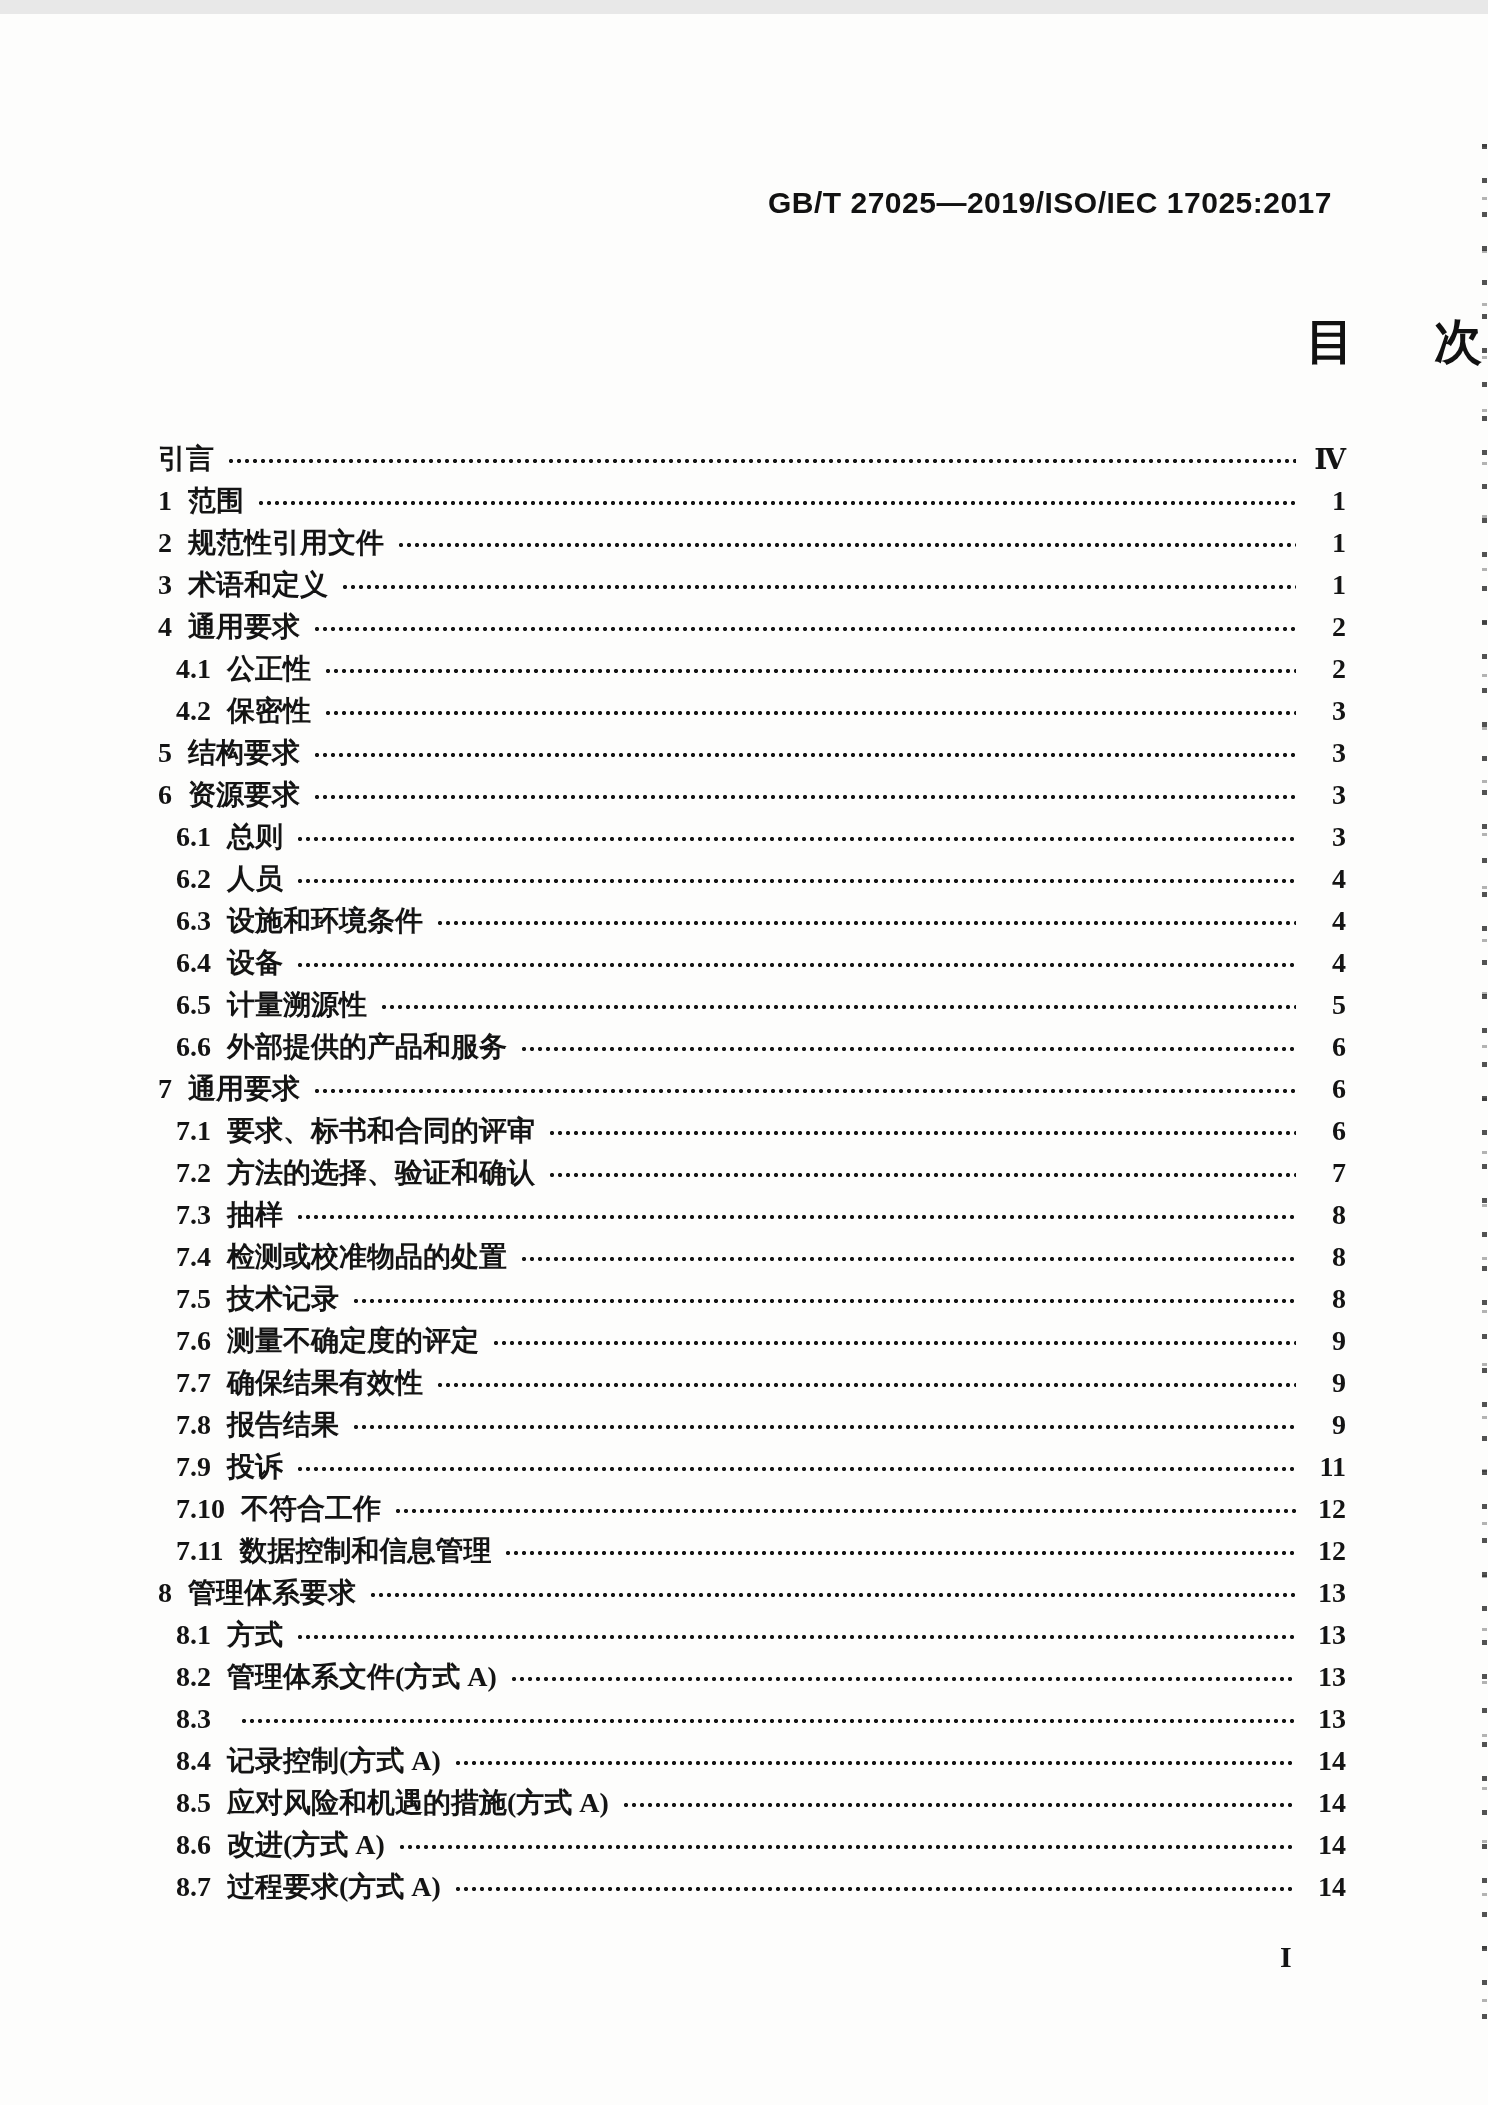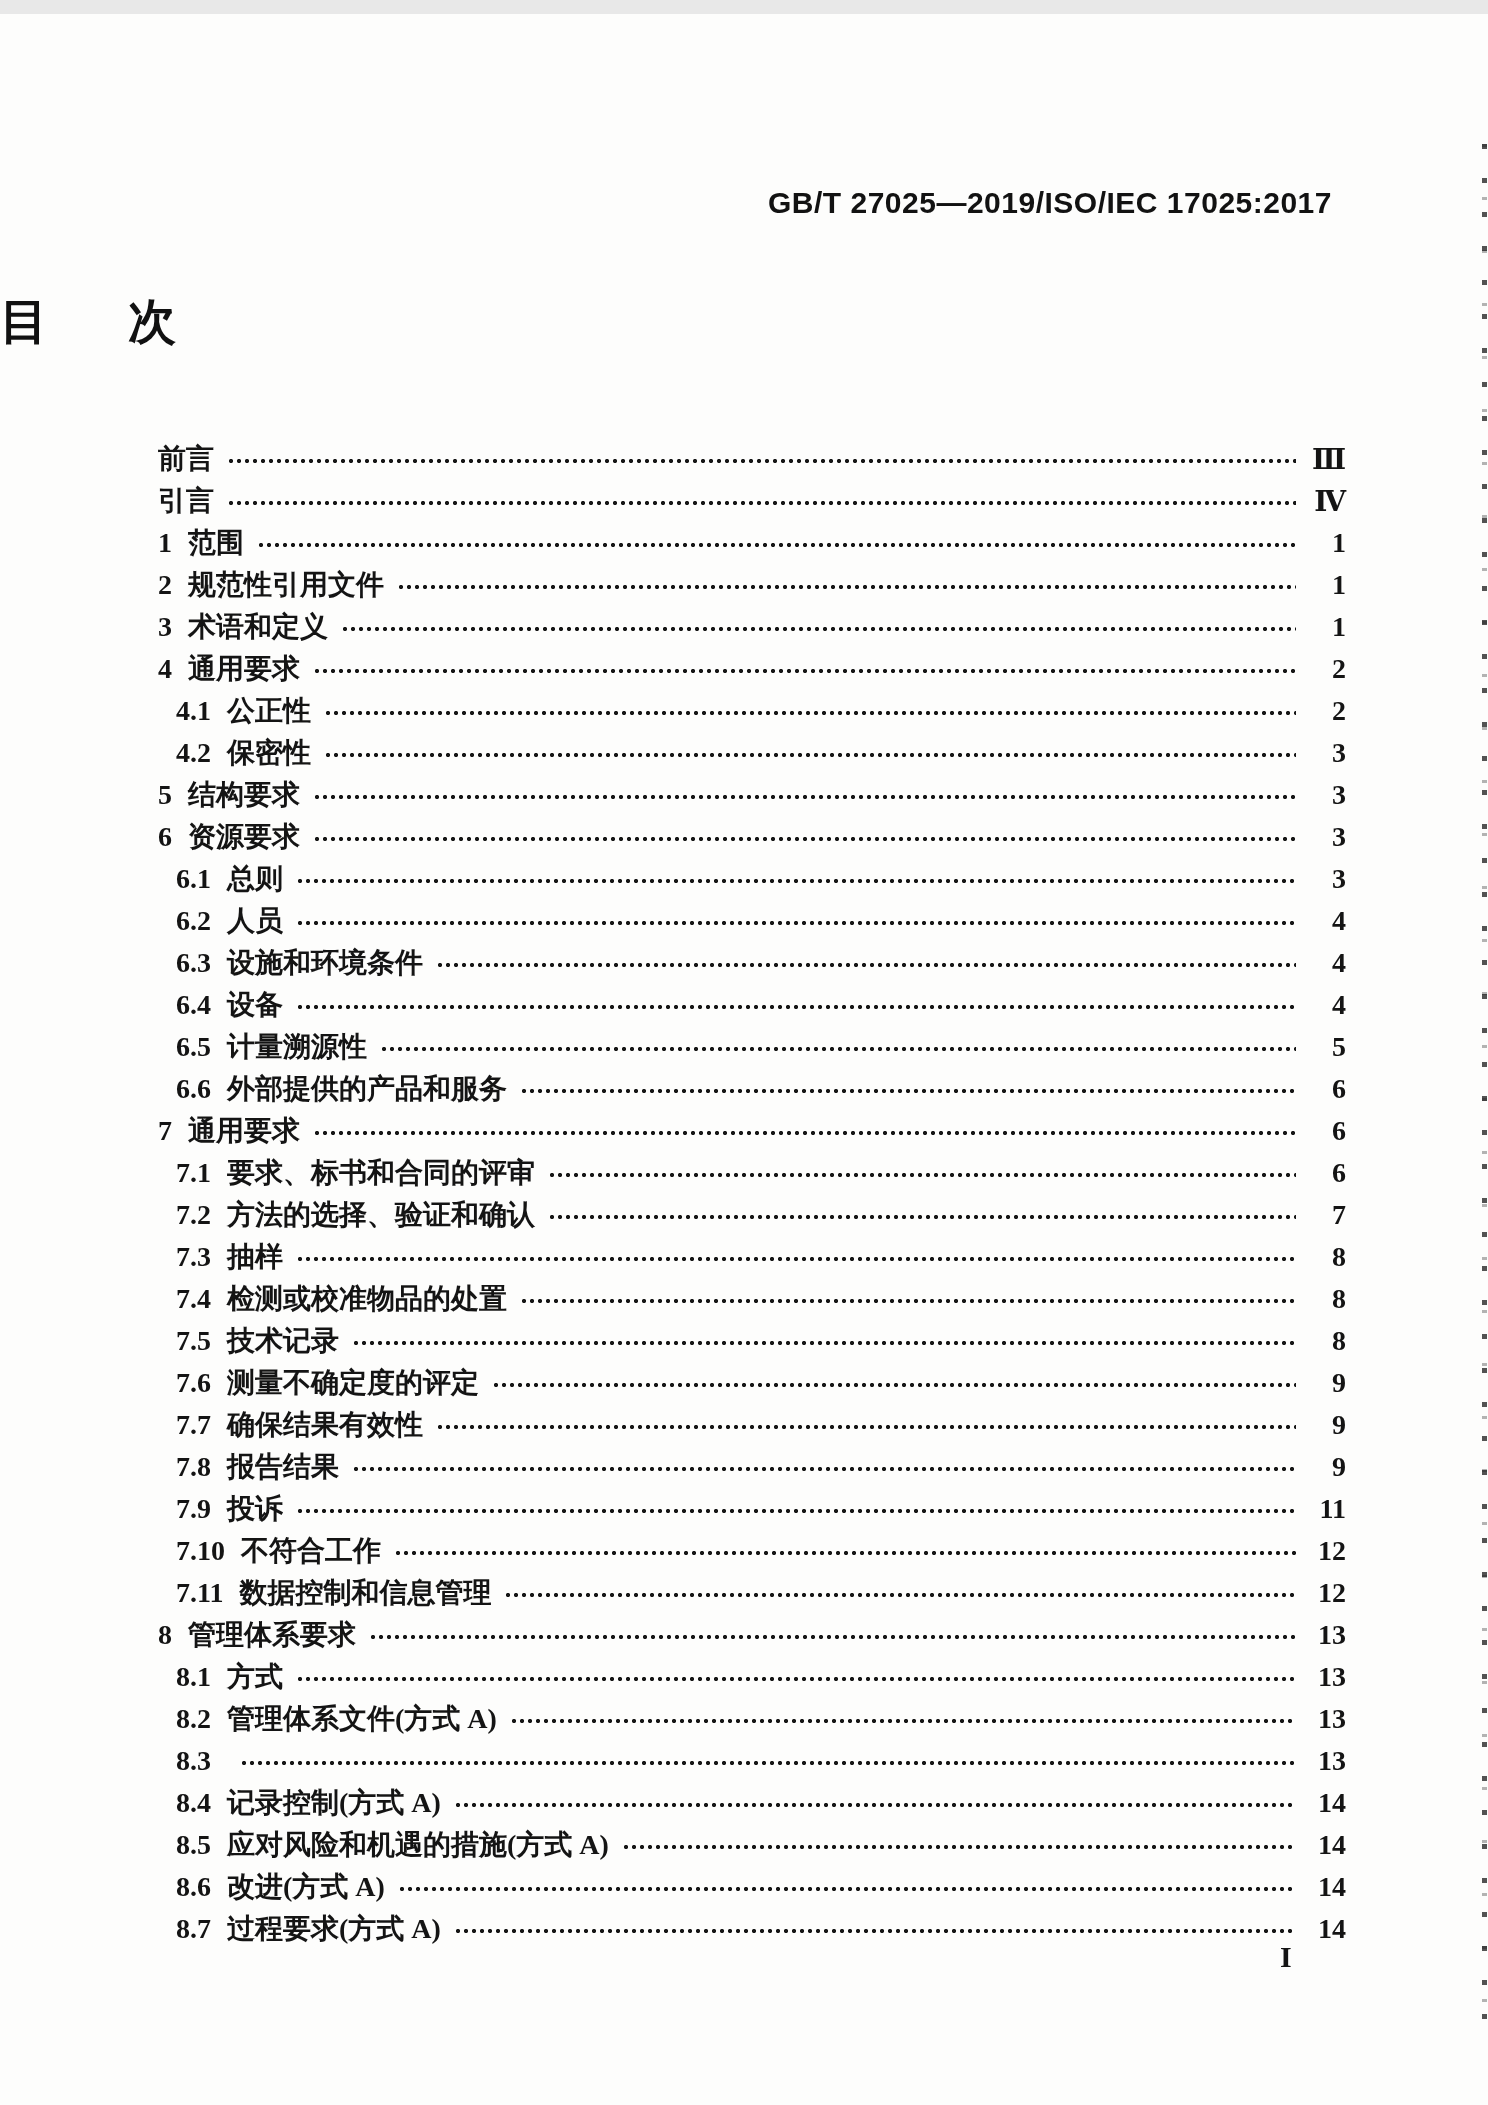--- a/index.html
+++ b/index.html
@@ -23,24 +23,24 @@
     right: 156px;
     font-family: "Liberation Sans", "DejaVu Sans", sans-serif;
     font-size: 30px;
     font-weight: bold;
     letter-spacing: 0.5px;
     color: #121212;
     white-space: nowrap;
   }
   .doc-title {
     position: absolute;
-    top: 276px;
+    top: 296px;
     left: 0;
     width: 100%;
-    text-align: left;
+    text-align: right;
     font-size: 48px;
     font-weight: bold;
     letter-spacing: 6px;
     word-spacing: 56px;
     color: #111;
   }
   .toc {
     position: absolute;
     top: 424px;
     left: 158px;
@@ -112,25 +112,20 @@
 <body>
 
 <div class="page">
 
   <div class="doc-header">GB/T 27025—2019/ISO/IEC 17025:2017</div>
 
   <div class="doc-title">目 次</div>
 
   <ul class="toc" id="toc-list">
       <li class="row lvl1">
-        <span class="label">前言</span>
-        <span class="leader"></span>
-        <span class="pg">Ⅲ</span>
-      </li>
-      <li class="row lvl1">
         <span class="label">引言</span>
         <span class="leader"></span>
         <span class="pg">Ⅳ</span>
       </li>
       <li class="row lvl1">
         <span class="num">1</span>
         <span class="label">范围</span>
         <span class="leader"></span>
         <span class="pg">1</span>
       </li>

